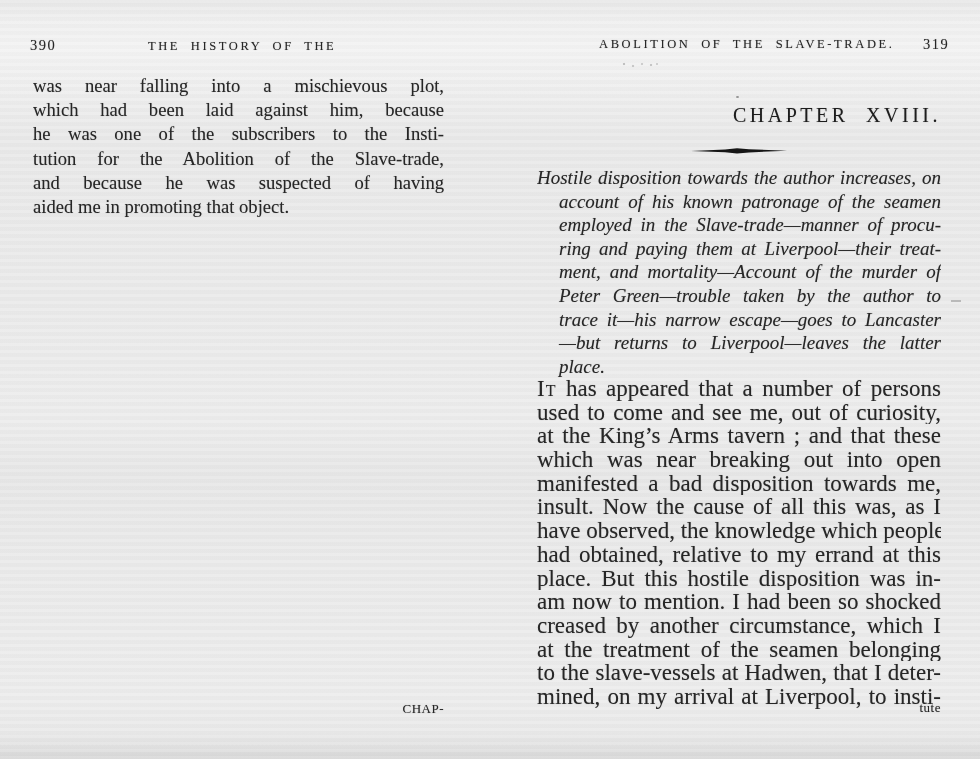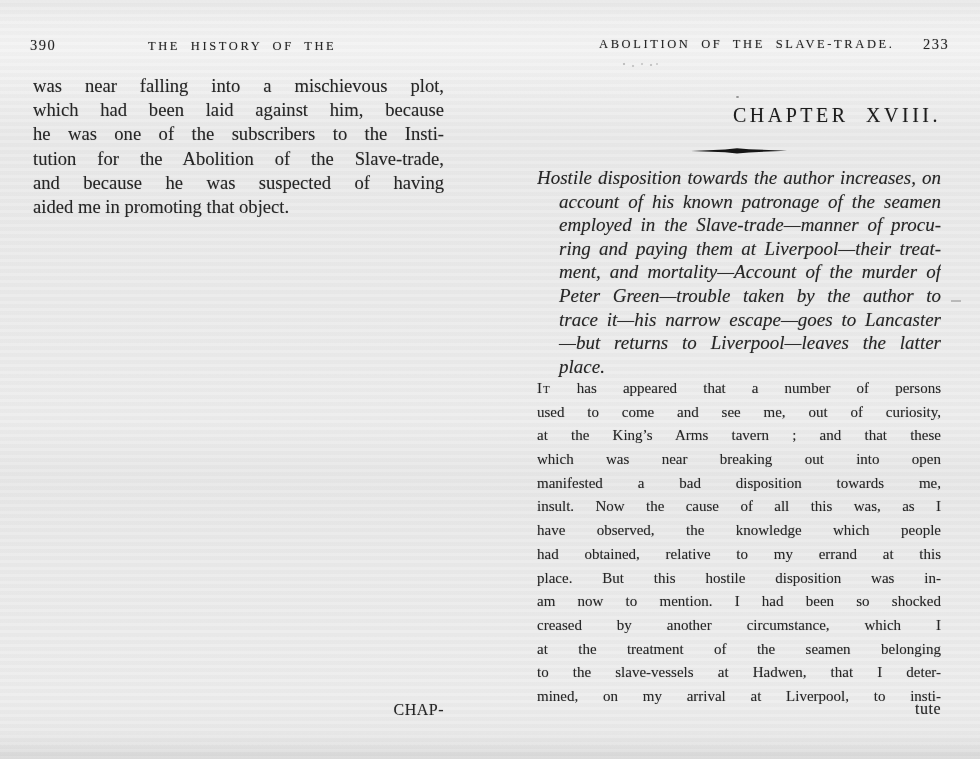--- a/index.html
+++ b/index.html
@@ -41,25 +41,25 @@
     left:537px;top:104px;width:404px;text-align:right;
     font-size:20px;letter-spacing:3.5px;word-spacing:9px;color:#1d1d1d;
   }
   .rule-wrap{left:537px;top:141px;width:404px;text-align:center;}
   .rule-wrap svg{display:inline-block;}
 
   .summary{left:537px;top:166px;width:404px;font-style:italic;font-size:19px;}
   .summary .line{height:23.6px;line-height:23.6px;}
   .summary .ind{padding-left:22px;}
 
-  .right-body{left:537px;top:377px;width:404px;font-size:15px;}
+  .right-body{left:537px;top:377px;width:404px;font-size:23px;}
   .right-body .line{height:23.7px;line-height:23.7px;}
   .opener{font-variant:small-caps;letter-spacing:1px;}
 
-  .catchword{position:absolute;font-size:16px;letter-spacing:0.5px;}
+  .catchword{position:absolute;font-size:13px;letter-spacing:0.5px;}
   .catch-left{left:33px;top:701px;width:411px;text-align:right;}
   .catch-right{left:537px;top:700px;width:404px;text-align:right;}
 
   
   .artifact{position:absolute;pointer-events:none;}
   .smudge{
     left:618px;top:60px;width:42px;height:8px;opacity:.55;
     background:
       radial-gradient(circle at 6px 4px, #9a9a9a 1px, transparent 1.6px),
       radial-gradient(circle at 15px 6px, #a8a8a8 1px, transparent 1.6px),
@@ -86,21 +86,21 @@
       <div class="line">tution for the Abolition of the Slave-trade,</div>
       <div class="line">and because he was suspected of having</div>
       <div class="line noJ">aided me in promoting that object.</div>
     </div>
 
     <div class="catchword catch-left">CHAP-</div>
   </div>
 
   <div>
     <div class="runhead" style="left:599px;top:37px;">ABOLITION OF THE SLAVE-TRADE.</div>
-    <div class="pagenum" style="left:923px;top:36px;">233</div>
+    <div class="pagenum" style="left:923px;top:36px;">319</div>
 
     <div class="col chapter-head">CHAPTER XVIII.</div>
 
     <div class="col rule-wrap">
       <svg width="96" height="8" viewBox="0 0 96 8" aria-hidden="true">
         <polygon points="0,4 34,2.6 46,1.2 58,2.2 96,3.8 58,5.4 46,6.6 34,5.2" fill="#161616"></polygon>
       </svg>
     </div>
 
     <div class="col summary">

